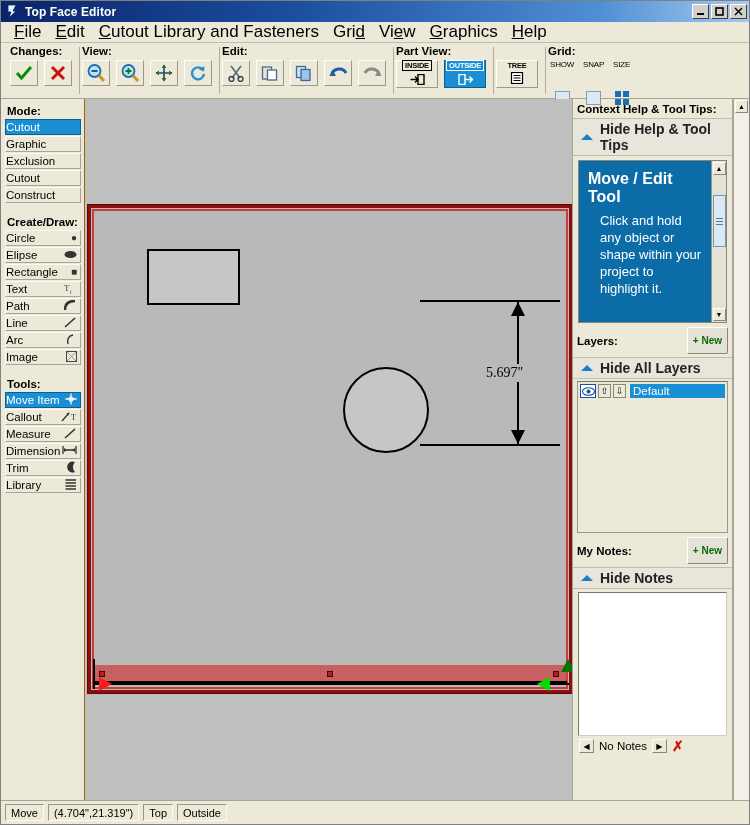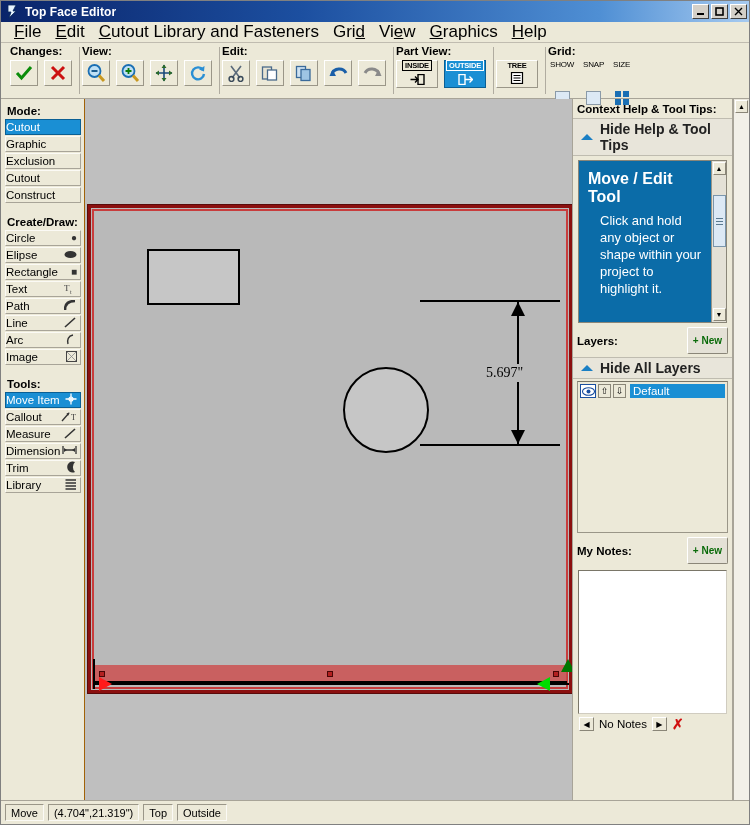--- a/index.html
+++ b/index.html
@@ -831,20 +831,24 @@
           <span class="arrbtn">⇧</span>
           <span class="arrbtn">⇩</span>
           <span class="layername">Default</span>
         </div>
       </div>
 
       <div class="panel-title">
         <span>My Notes:</span>
         <span class="newbtn">+ New</span>
       </div>
+      <div class="hiderow">
+        <span class="tri-up"></span>
+        <span>Hide Notes</span>
+      </div>
       <div class="notesbox"></div>
       <div class="notesnav">
         <span class="navbtn">◀</span>
         <span>No Notes</span>
         <span class="navbtn">▶</span>
         <span class="xred">✗</span>
       </div>
       <div class="bottom-fill"></div>
     </div>
 

